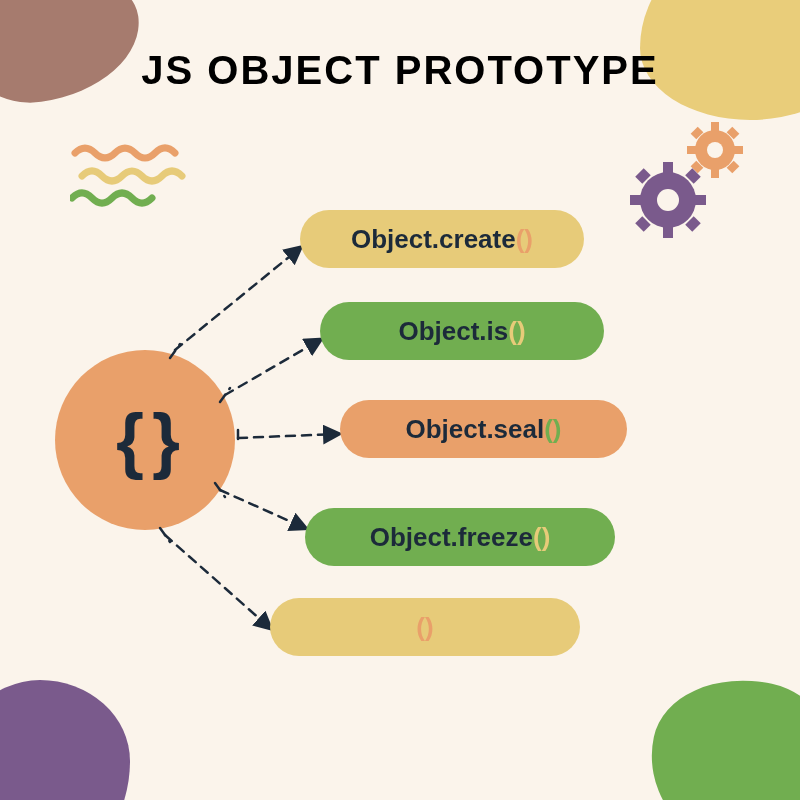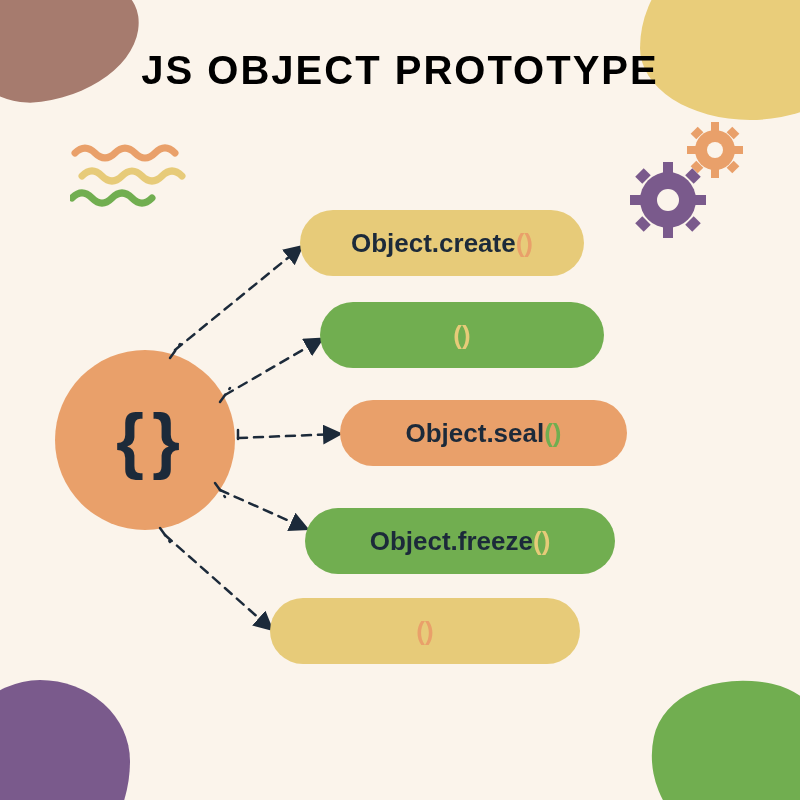--- a/index.html
+++ b/index.html
@@ -78,21 +78,21 @@
   .center-circle .braces {
     color: #1C2A3A;
     font-size: 72px;
     font-weight: 900;
     letter-spacing: -6px;
   }
 
   
   .pill {
     position: absolute;
-    height: 66px;
+    height: 58px;
     border-radius: 40px;
     display: flex;
     align-items: center;
     justify-content: center;
     font-size: 26px;
     font-weight: 900;
     color: #1C2A3A;
     padding: 0 28px;
   }
   .pill .name { color: #1C2A3A; }
@@ -192,20 +192,21 @@
     <line x1="165" y1="535" x2="270" y2="628" marker-end="url(#ah)"></line>
     <line x1="160" y1="528" x2="170" y2="542"></line>
   </g>
 </svg>
 
 <div class="pill pill-1">
   <span class="name">Object.create</span>
     <span class="paren">()</span>
 </div>
 <div class="pill pill-2">
+  <span class="name">Object.is</span>
     <span class="paren">()</span>
 </div>
 <div class="pill pill-3">
   <span class="name">Object.seal</span>
     <span class="paren">()</span>
 </div>
 <div class="pill pill-4">
   <span class="name">Object.freeze</span>
     <span class="paren">()</span>
 </div>

